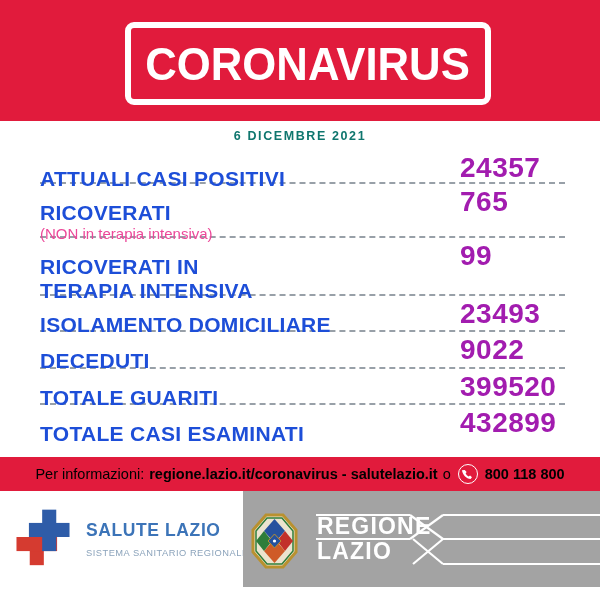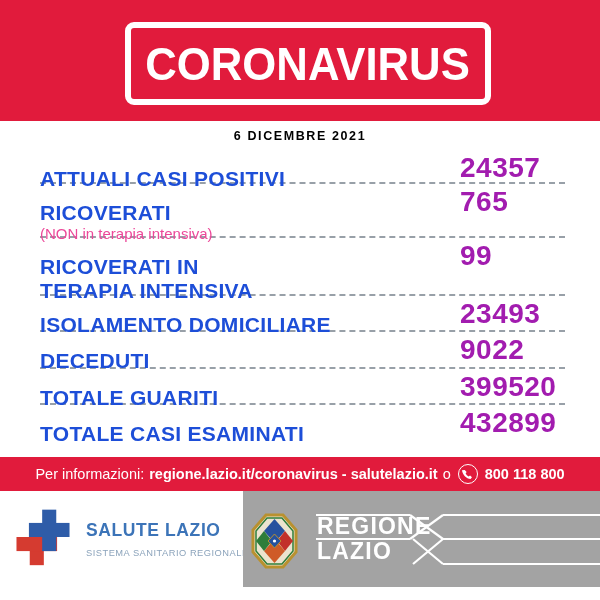--- a/index.html
+++ b/index.html
@@ -14,41 +14,41 @@
   .title-box{
     margin-top:22px;width:366px;height:83px;
     border:6px solid #ffffff;border-radius:9px;
     display:flex;align-items:center;justify-content:center;
   }
   .title{
     color:#ffffff;font-size:47px;font-weight:800;letter-spacing:0px;
     transform:scaleX(.93);white-space:nowrap;
   }
   .date-strip{height:29px;display:flex;align-items:center;justify-content:center;}
-  .date{color:#000000;font-size:12.5px;font-weight:800;letter-spacing:1.6px;}
+  .date{color:#0f766e;font-size:12.5px;font-weight:800;letter-spacing:1.6px;}
   
   .stats{padding:0 35px 0 40px;}
   .row{
     display:flex;align-items:flex-start;
     border-bottom:2px dashed #98a0a8;
     padding:5px 0 6px 0;
   }
   .row.last{border-bottom:none;}
   .labels{width:420px;}
   .label{
     color:#1d4ed8;font-size:21px;font-weight:800;letter-spacing:.3px;
     line-height:24px;white-space:pre-line;margin-top:12px;
   }
   .sublabel{color:#ec4899;font-size:15px;font-weight:400;line-height:18px;margin-top:0px;}
   .value{
     color:#a21caf;font-size:28px;font-weight:800;letter-spacing:.5px;line-height:26px;
   }
   
   .infobar{
-    margin-top:16px;background:#e11b3c;height:34px;color:#ffffff;
+    margin-top:16px;background:#e11b3c;height:34px;color:#000000;
     display:flex;align-items:center;justify-content:center;gap:5px;
     font-size:14.5px;
   }
   .infobar .light{font-weight:400;}
   .infobar .bold{font-weight:800;}
   .phone-circle{
     width:20px;height:20px;border:1.6px solid #fff;border-radius:50%;
     display:flex;align-items:center;justify-content:center;margin:0 2px;
   }
   

